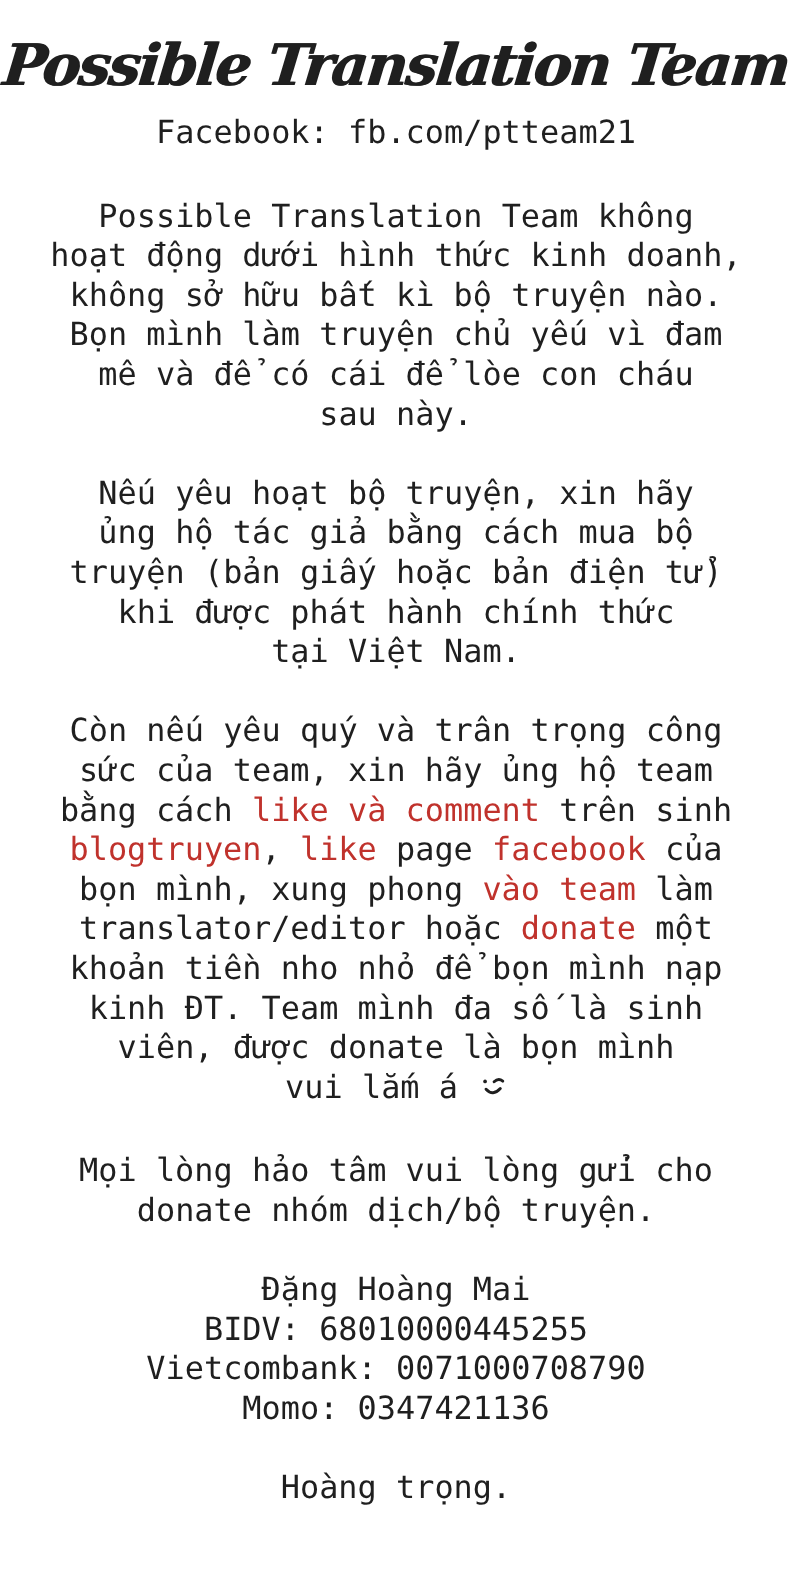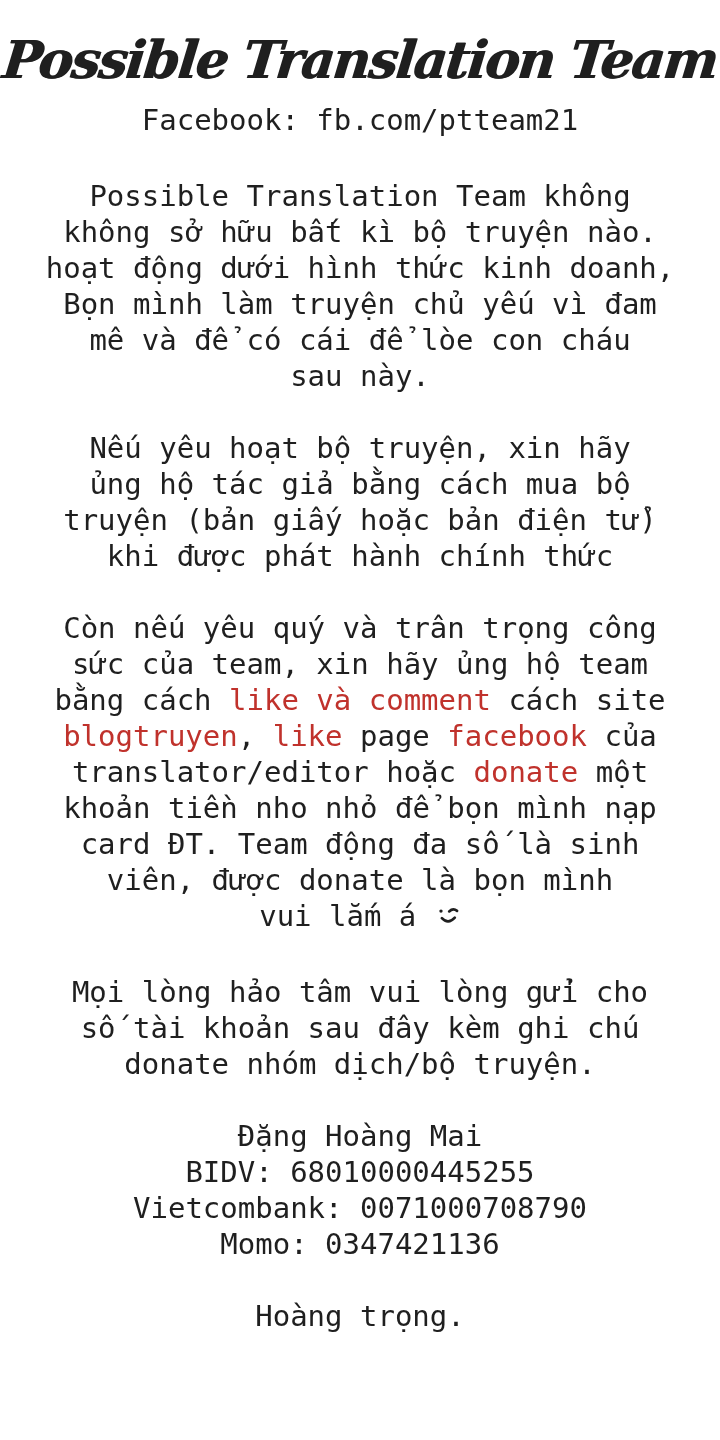--- a/index.html
+++ b/index.html
@@ -70,50 +70,51 @@
 <body>
 
 <div class="page">
   <div class="title-wrap">
     <span class="title">Possible Translation Team</span>
   </div>
   <div class="fb-line">Facebook: fb.com/ptteam21</div>
   <div>
       <div class="para">
         <div class="line"><span>Possible Translation Team không</span></div>
+        <div class="line"><span>hoạt động dưới hình thức kinh doanh,</span></div>
         <div class="line"><span>không sở hữu bất kì bộ truyện nào.</span></div>
-        <div class="line"><span>hoạt động dưới hình thức kinh doanh,</span></div>
         <div class="line"><span>Bọn mình làm truyện chủ yếu vì đam</span></div>
         <div class="line"><span>mê và để có cái để lòe con cháu</span></div>
         <div class="line"><span>sau này.</span></div>
       </div>
       <div class="para">
         <div class="line"><span>Nếu yêu hoạt bộ truyện, xin hãy</span></div>
         <div class="line"><span>ủng hộ tác giả bằng cách mua bộ</span></div>
         <div class="line"><span>truyện (bản giấy hoặc bản điện tử)</span></div>
         <div class="line"><span>khi được phát hành chính thức</span></div>
+        <div class="line"><span>tại Việt Nam.</span></div>
       </div>
       <div class="para">
         <div class="line"><span>Còn nếu yêu quý và trân trọng công</span></div>
         <div class="line"><span>sức của team, xin hãy ủng hộ team</span></div>
-        <div class="line"><span>bằng cách </span><span class="red">like và comment</span><span> cách site</span></div>
+        <div class="line"><span>bằng cách </span><span class="red">like và comment</span><span> trên sinh</span></div>
         <div class="line"><span class="red">blogtruyen</span><span>, </span><span class="red">like</span><span> page </span><span class="red">facebook</span><span> của</span></div>
+        <div class="line"><span>bọn mình, xung phong </span><span class="red">vào team</span><span> làm</span></div>
         <div class="line"><span>translator/editor hoặc </span><span class="red">donate</span><span> một</span></div>
         <div class="line"><span>khoản tiền nho nhỏ để bọn mình nạp</span></div>
-        <div class="line"><span>card ĐT. Team động đa số là sinh</span></div>
+        <div class="line"><span>kinh ĐT. Team mình đa số là sinh</span></div>
         <div class="line"><span>viên, được donate là bọn mình</span></div>
         <div class="line"><span>vui lắm á </span><span class="smiley"><svg viewBox="0 0 24 24" fill="none" stroke="currentColor" stroke-width="2.4" stroke-linecap="round">
               <circle cx="6.2" cy="7.2" r="1.5" fill="currentColor" stroke="none"></circle>
               <path d="M13.5 7.5 Q17 4.2 20.5 7"></path>
               <path d="M7 13.5 Q12.5 19.5 18.5 13"></path>
             </svg></span></div>
       </div>
       <div class="para">
         <div class="line"><span>Mọi lòng hảo tâm vui lòng gửi cho</span></div>
-        <div class="line"><span>số tài khoản sau đây kèm ghi chú</span></div>
         <div class="line"><span>donate nhóm dịch/bộ truyện.</span></div>
       </div>
       <div class="para">
         <div class="line"><span>Đặng Hoàng Mai</span></div>
         <div class="line"><span>BIDV: 68010000445255</span></div>
         <div class="line"><span>Vietcombank: 0071000708790</span></div>
         <div class="line"><span>Momo: 0347421136</span></div>
       </div>
       <div class="para">
         <div class="line"><span>Hoàng trọng.</span></div>

